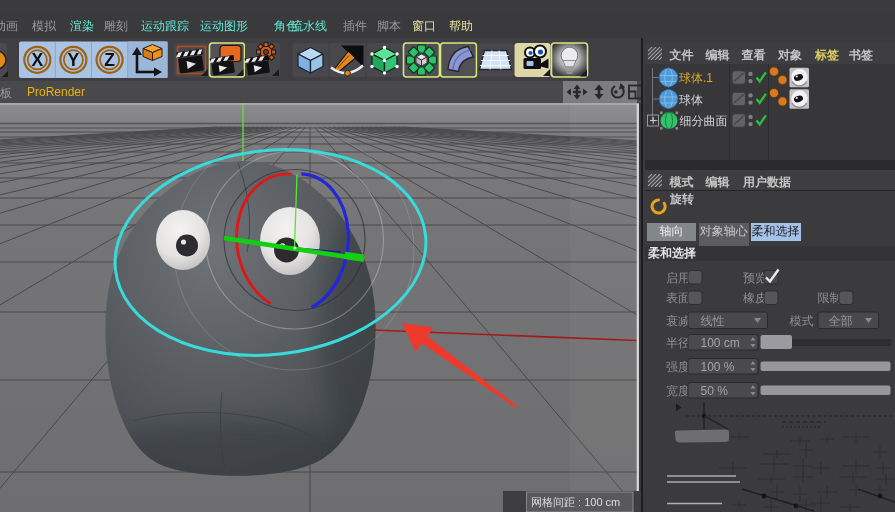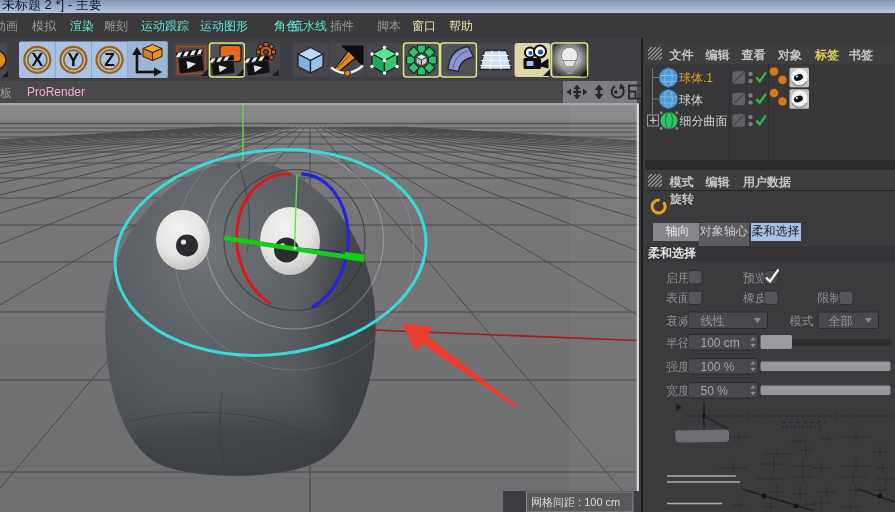--- a/index.html
+++ b/index.html
@@ -21,33 +21,30 @@
   #vpheadlight{left:563px;top:0;width:74px;height:22px;background:#7d7d81;}
   .vht{position:absolute;top:4px;font-size:12px;}
   
   #rpanel{left:641px;top:38px;width:254px;height:474px;background:#3b3b3e;border-left:2px solid #1d1d20;}
   #rpanel>*{margin-left:2px;}
   .rt{position:absolute;font-size:12px;color:#c6c6c6;white-space:pre;font-weight:bold;}
 </style>
 </head>
 <body>
 <div id="page">
-  <div class="abs" id="titlebar">
-      <div class="abs" id="titletext">未标题 2 *] - 主要</div>
-    </div>
   <div class="abs" id="menubar">
     <span class="mi mgray" style="left:-6px">动画</span>
     <span class="mi mgray" style="left:32px">模拟</span>
     <span class="mi myel" style="left:70px">渲染</span>
     <span class="mi mgray" style="left:104px">雕刻</span>
     <span class="mi myel" style="left:141px">运动跟踪</span>
     <span class="mi myel" style="left:200px">运动图形</span>
     <span class="mi myel" style="left:274px">角色</span>
     <span class="mi myel" style="left:291px">流水线</span>
-    <span class="mi mgray" style="left:330px">插件</span>
+    <span class="mi mgray" style="left:343px">插件</span>
     <span class="mi mgray" style="left:377px">脚本</span>
     <span class="mi myel" style="left:412px;color:#e9e0a6">窗口</span>
     <span class="mi myel" style="left:449px;color:#e9e0a6">帮助</span>
   </div>
   <div class="abs" id="toolbar">
   <svg width="895" height="43" viewBox="0 0 895 43">
     <defs>
       <radialGradient id="glow" cx="50%" cy="45%" r="55%">
         <stop offset="0%" stop-color="#ffffff"></stop>
             <stop offset="55%" stop-color="#a8a8aa"></stop>
@@ -227,21 +224,21 @@
     <circle cx="569.5" cy="17.5" r="8.3" fill="#ececee" stroke="#77777b" stroke-width="1"></circle>
     <path d="M563,22.5 L576,22.5 L573.4,28.8 L565.6,28.8 Z" fill="#e4e4e6" stroke="#77777b" stroke-width="0.8"></path>
     <rect x="565.6" y="29" width="7.8" height="1.8" fill="#9a9a9e"></rect>
     <rect x="565.6" y="31.6" width="7.8" height="1.8" fill="#9a9a9e"></rect>
     <rect x="566.6" y="34.2" width="5.8" height="1.6" fill="#9a9a9e"></rect>
     <path d="M587,38.5 L580,38.5 L587,31.5 Z" fill="#1b1b1d"></path>
   </svg>
   </div>
   <div class="abs" id="vphead">
     <span class="vht" style="left:-12px;color:#9a9a9a">面板</span>
-    <span class="vht" style="left:27px;color:#f9a8d4">ProRender</span>
+    <span class="vht" style="left:27px;color:#eab308">ProRender</span>
     <div class="abs" id="vpheadlight">
       <svg width="78" height="22" viewBox="0 0 78 22">
         <g fill="#28282b">
           <polygon points="14,3.5 17.5,8 10.5,8"></polygon>
             <polygon points="14,18.5 17.5,14 10.5,14"></polygon>
           <polygon points="3.5,11 8,7.5 8,14.5"></polygon>
             <polygon points="24.5,11 20,7.5 20,14.5"></polygon>
           <rect x="12.8" y="7" width="2.4" height="8"></rect>
             <rect x="10" y="9.8" width="8" height="2.4"></rect>
           <polygon points="36,3.5 40.5,9 31.5,9"></polygon>
@@ -512,21 +509,21 @@
     </svg>
     <span class="rt" style="left:24.5px;top:136px">模式</span>
     <span class="rt" style="left:60.5px;top:136px">编辑</span>
     <span class="rt" style="left:98px;top:136px">用户数据</span>
 
     <svg class="abs" style="left:5px;top:160px" width="17" height="17" viewBox="0 0 17 17">
       <path d="M 8.5,2 A 6.5 6.5 0 1 0 14.2,5.2" fill="none" stroke="#e9a21c" stroke-width="3" stroke-linecap="round"></path>
     </svg>
     <span class="rt" style="left:25px;top:153px">旋转</span>
 
-    <div class="abs" style="left:8px;top:185px;width:49px;height:17.5px;background:#85858c;color:#ececec;font-size:12px;text-align:center;line-height:17px">轴向</div>
+    <div class="abs" style="left:2px;top:185px;width:49px;height:17.5px;background:#85858c;color:#ececec;font-size:12px;text-align:center;line-height:17px">轴向</div>
     <div class="abs" style="left:53.5px;top:185px;width:50.5px;height:28px;background:#5b5b60;color:#c9c9c9;font-size:12px;text-align:center;line-height:17px">对象轴心</div>
     <div class="abs" style="left:105.5px;top:185px;width:50px;height:17.5px;background:#a6c1e7;color:#19191b;font-size:12px;text-align:center;line-height:17px">柔和选择</div>
 
     <div class="abs" style="left:0;top:207.5px;width:252px;height:15px;background:#343438;color:#e4e4e4;font-size:12px;font-weight:bold;padding-left:3px;line-height:15px">柔和选择</div>
 
     <svg class="abs" style="left:0;top:224px" width="252" height="250" viewBox="643 262 252 250">
       <g font-family="Liberation Sans,sans-serif" font-size="12" fill="#8f8f93">
         <text x="664" y="281.5">启用</text>
           <text x="741" y="281.5">预览</text>
         <text x="664" y="302">表面</text>

